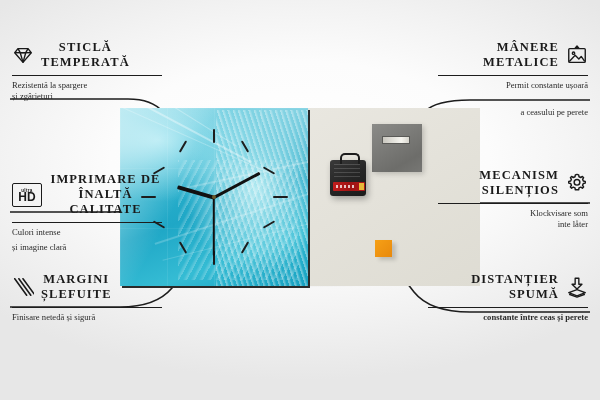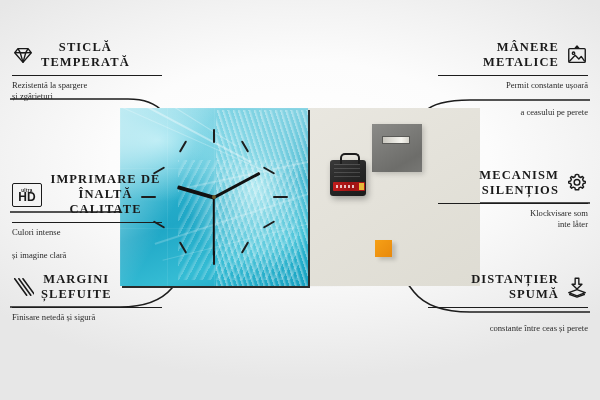--- a/index.html
+++ b/index.html
@@ -221,21 +221,21 @@
         <span class="hd-ultra">ultra</span>
         <span class="hd-hd">HD</span>
       </span>
       <div>
         <div class="co-title">IMPRIMARE DE</div>
         <div class="co-title">ÎNALTĂ CALITATE</div>
       </div>
     </div>
     <div class="rule" style="width:150px;margin-top:5px;"></div>
     <div class="co-sub">Culori intense</div>
-    <div class="co-sub" style="margin-top:12px;">și imagine clară</div>
+    <div class="co-sub" style="margin-top:4px;">și imagine clară</div>
   </div>
 
   <div class="callout left" style="left:12px;top:272px;width:150px;">
     <div class="co-head">
       <span class="ico">
         <svg viewBox="0 0 24 24" fill="none" stroke="#1a1a1a" stroke-width="1.7" stroke-linecap="round">
           <path d="M3 3 L16 21"></path>
             <path d="M7.5 3 L20.5 21"></path>
             <path d="M12 3 L24 19.5"></path>
         </svg>
@@ -295,16 +295,16 @@
       </div>
       <span class="ico">
         <svg viewBox="0 0 24 24" fill="none" stroke="#1a1a1a" stroke-width="1.5" stroke-linejoin="round">
           <path d="M10 2.5 H14 V9 H17.4 L12 14.2 L6.6 9 H10 Z"></path>
           <path d="M12 14.8 L21 18.2 L12 21.6 L3 18.2 Z"></path>
           <path d="M3.4 19.9 L12 23 L20.6 19.9"></path>
         </svg>
       </span>
     </div>
     <div class="rule" style="width:160px;margin-top:5px;"></div>
-    <div class="co-sub" style="margin-top:15px;">constante între ceas și perete</div>
+    <div class="co-sub" style="margin-top:4px;font-weight:bold;">constante între ceas și perete</div>
   </div>
 
 </div>
 
 </body></html>

